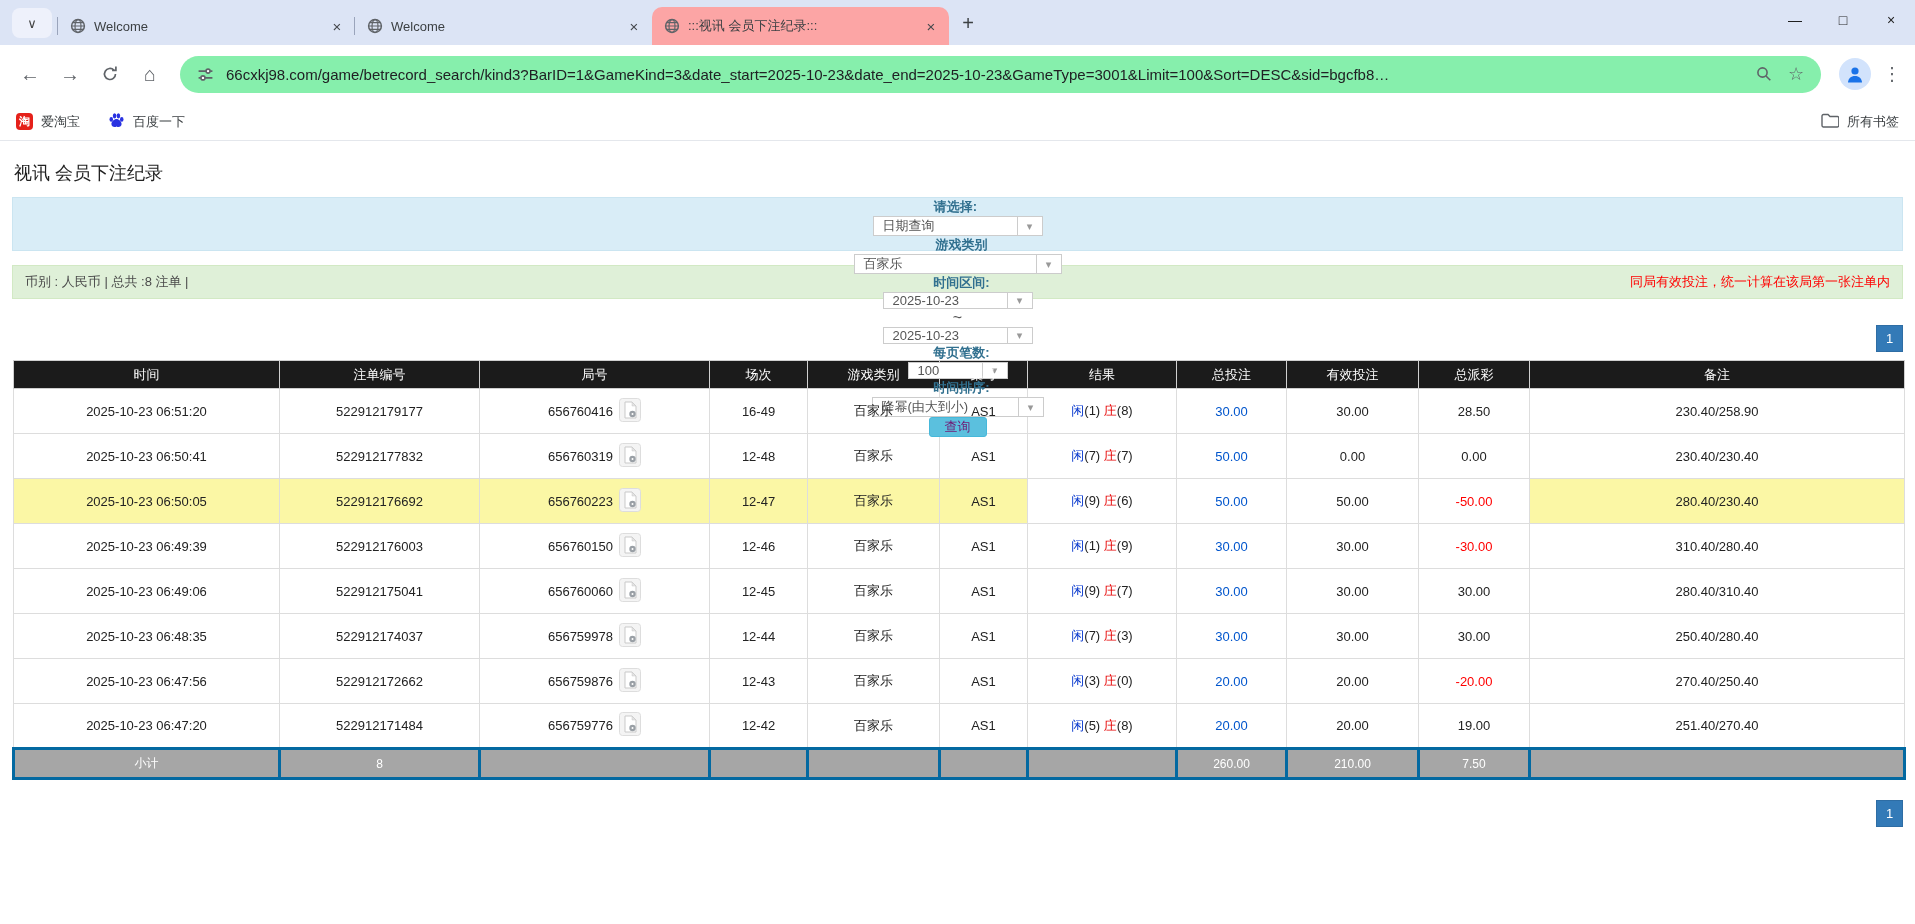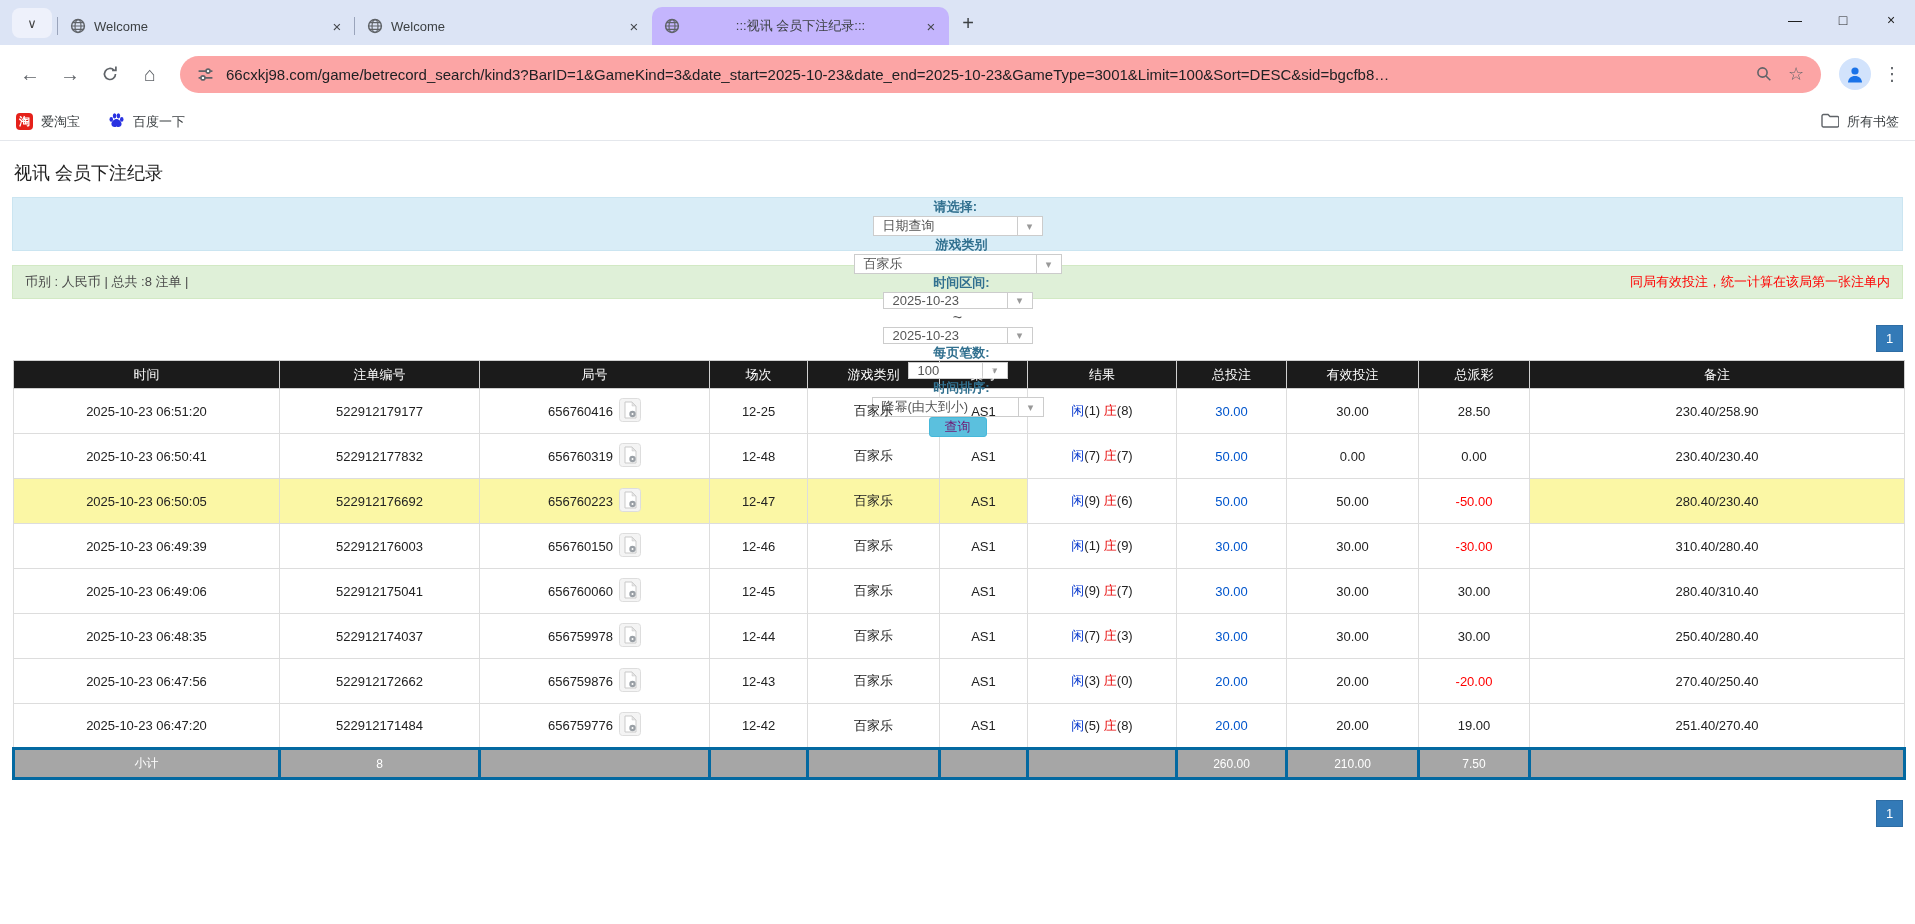--- a/index.html
+++ b/index.html
@@ -5,33 +5,33 @@
   * { box-sizing: border-box; margin: 0; padding: 0; }
   html,body { width:1915px; height:924px; overflow:hidden; background:#fff;
     font-family:"Liberation Sans","DejaVu Sans",sans-serif; }
 
   
   .tabstrip { height:45px; background:#dce4f5; display:flex; align-items:flex-end; padding-left:12px; position:relative; }
   .tab-search { width:40px; height:30px; margin:0 6px 7px 0; background:#eef1fb; border-radius:8px;
     display:flex; align-items:center; justify-content:center; color:#444; font-size:13px; cursor:pointer; }
   .tab { width:297px; height:38px; display:flex; align-items:center; gap:8px; padding:0 8px 0 12px;
     border-radius:10px 10px 0 0; color:#3c4043; font-size:13px; position:relative; }
-  .tab.active { background:#c4b5fd;text-align:center; }
+  .tab.active { background:#fca5a5; }
   .tab:not(.active):not(:first-of-type)::before { content:''; position:absolute; left:-1px; top:10px; bottom:10px; width:1px; background:#9aa4bb; }
   .tab .fav { width:16px; height:16px; flex:0 0 16px; }
   .tab .title { flex:1; white-space:nowrap; overflow:hidden; }
   .tab .close { width:20px; height:20px; border-radius:50%; display:flex; align-items:center; justify-content:center; font-size:15px; color:#45484d; }
   .new-tab { width:30px; height:30px; margin:0 0 7px 4px; display:flex; align-items:center; justify-content:center; font-size:20px; color:#3c4043; }
   .win-controls { position:absolute; right:0; top:0; height:40px; display:flex; }
   .win-btn { width:48px; display:flex; align-items:center; justify-content:center; font-size:14px; color:#1f1f1f; }
 
   .toolbar { height:58px; background:#fff; display:flex; align-items:center; padding:0 12px; gap:4px; }
   .nav-icon { width:36px; height:36px; border-radius:50%; display:flex; align-items:center; justify-content:center;
     font-size:20px; color:#5f6368; }
-  .omnibox { flex:1; height:37px; background:#fca5a5; border-radius:19px; display:flex; align-items:center;
+  .omnibox { flex:1; height:37px; background:#86efac; border-radius:19px; display:flex; align-items:center;
     padding:0 14px; gap:10px; margin:0 8px; }
   .omnibox .url { flex:1; font-size:15px; color:#202124; white-space:nowrap; overflow:hidden; }
   .ob-icon { display:flex; align-items:center; justify-content:center; width:22px; }
   .star { font-size:18px; color:#5f6368; }
   .avatar-wrap { width:32px; height:32px; border-radius:50%; background:#d2e3fc; display:flex; align-items:center; justify-content:center; margin:0 6px; }
   .kebab { font-size:18px; color:#5f6368; width:22px; text-align:center; }
 
   .bookmarks { height:38px; background:#fff; display:flex; align-items:center; padding:0 16px; gap:28px;
     font-size:13px; color:#3c4043; border-bottom:1px solid #e4e7ec; }
   .bm { display:flex; align-items:center; gap:8px; }
@@ -281,21 +281,21 @@
         <tr>
           <td>2025-10-23 06:51:20</td>
           <td>522912179177</td>
           <td><span class="round-num">656760416</span><span class="vid-icon"><svg width="22" height="24" viewBox="0 0 22 24">
                 <rect x="0.5" y="0.5" width="21" height="23" rx="3" fill="#f4f4f4" stroke="#ddd"></rect>
                 <path d="M6 4h7l4 4v12H6z" fill="#fff" stroke="#c9c9c9"></path>
                 <path d="M13 4l4 4h-4z" fill="#e4e4e4" stroke="#c9c9c9" stroke-width="0.5"></path>
                 <circle cx="13.5" cy="16" r="3.2" fill="#9aa0a6"></circle>
                 <circle cx="13.5" cy="16" r="1" fill="#fff"></circle>
               </svg></span></td>
-          <td>12-25</td>
+          <td>16-49</td>
           <td>百家乐</td>
           <td>AS1</td>
           <td class="keep-white"><span class="res-p">闲</span><span>(1) </span><span class="res-b">庄</span><span>(8)</span></td>
           <td class="keep-white blue-val">30.00</td>
           <td class="keep-white">30.00</td>
           <td class="keep-white">28.50</td>
           <td>230.40/258.90</td>
         </tr>
         <tr>
           <td>2025-10-23 06:50:41</td>

